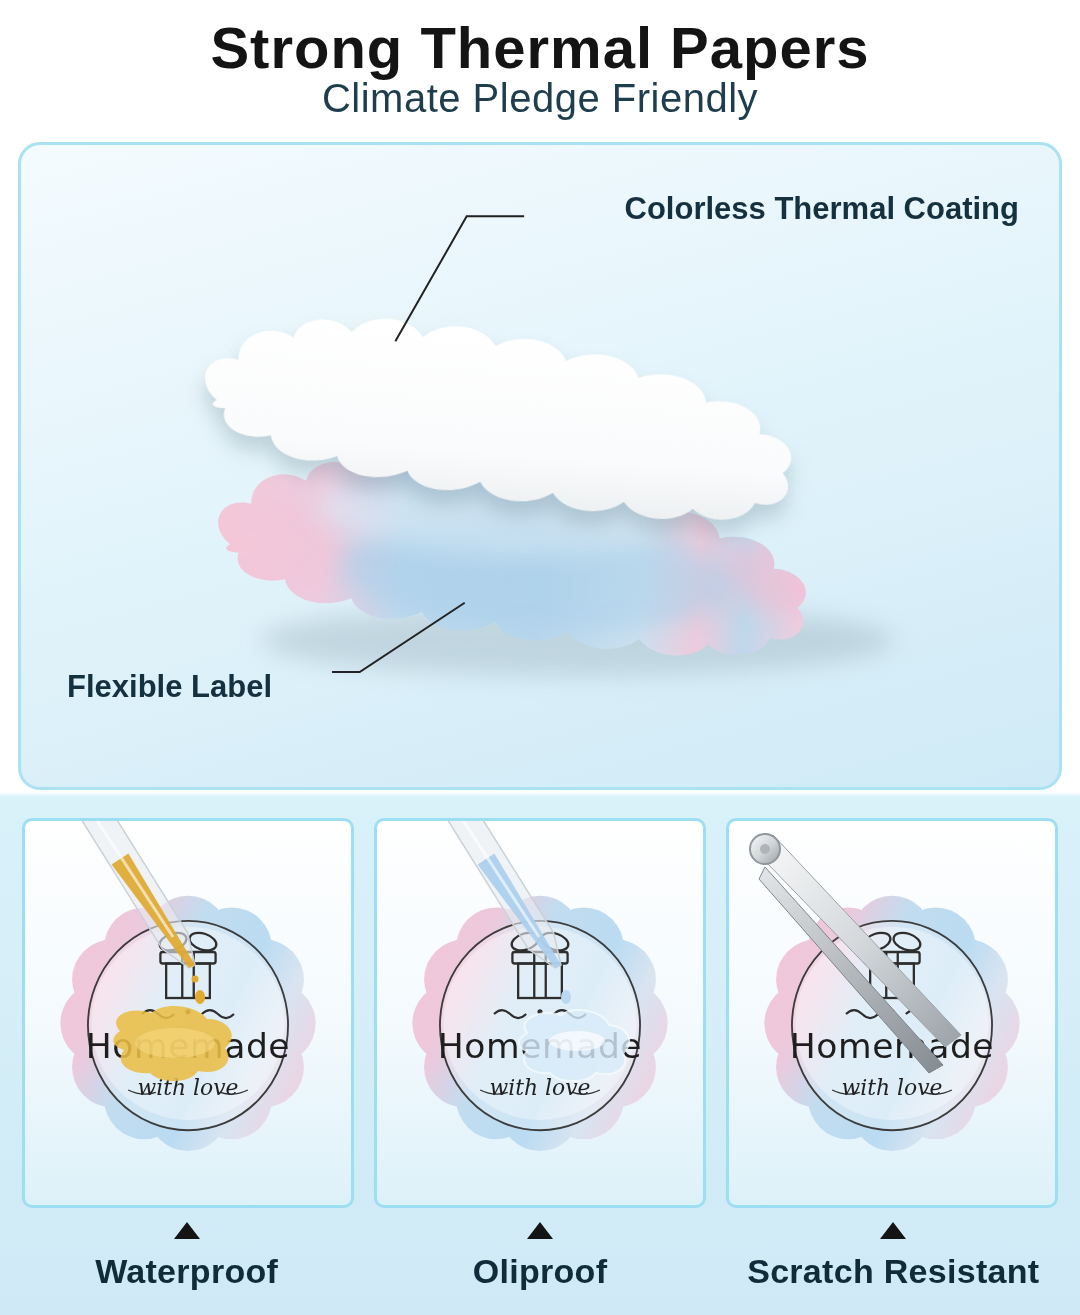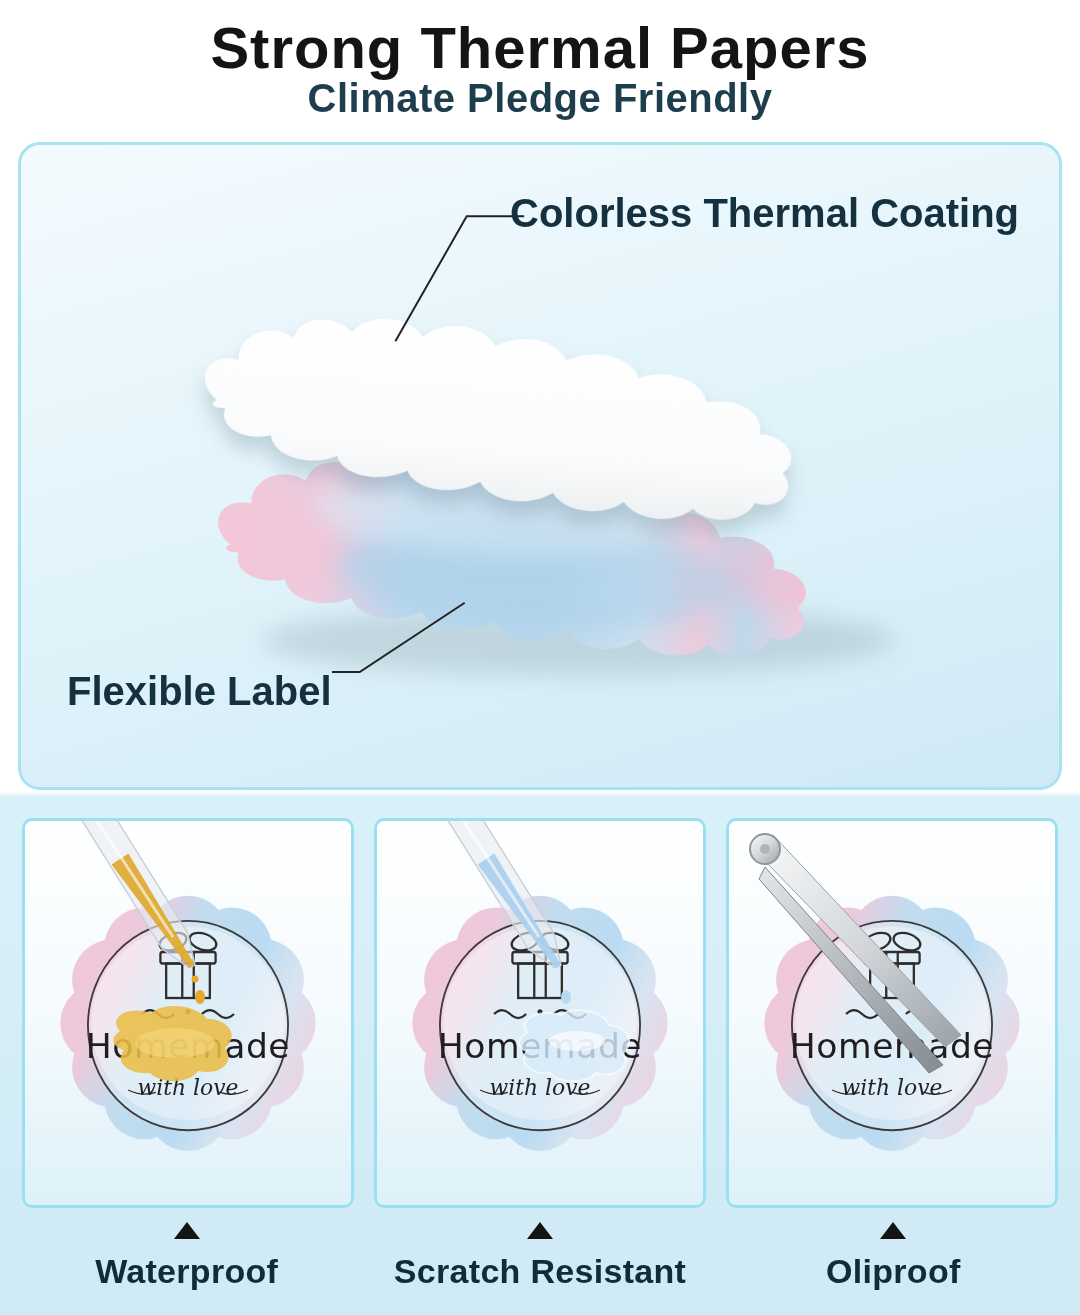--- a/index.html
+++ b/index.html
@@ -7,29 +7,29 @@
     position:relative;width:1080px;height:1315px;overflow:hidden;
     font-family:"Liberation Sans",sans-serif;
     background:linear-gradient(180deg,#ffffff 0%,#ffffff 60.2%,#d9f1f9 60.6%,#cfeaf6 100%);
   }
   .title{
     position:absolute;top:2px;left:0;right:0;margin:12px;text-align:center;
     font-size:58px;font-weight:800;letter-spacing:1px;color:#141414;
   }
   .subtitle{
     position:absolute;top:76px;left:0;right:0;margin:0;text-align:center;
-    font-size:40px;font-weight:700;letter-spacing:.5px;color:#1e3e4e;
+    font-size:40px;font-weight:400;letter-spacing:.5px;color:#1e3e4e;
   }
   .panel{
     position:absolute;top:142px;left:18px;width:1044px;height:648px;box-sizing:border-box;
     border:3px solid #a9e2f3;border-radius:22px;
     background:linear-gradient(165deg,#f4fbfe 0%,#e3f4fb 45%,#cfeaf6 100%);
   }
   .panel-art{position:absolute;left:0;top:0;width:100%;height:100%;}
-  .callout{position:absolute;font-size:40px;font-weight:700;color:#15313f;white-space:nowrap;}
+  .callout{position:absolute;font-size:31px;font-weight:700;color:#15313f;white-space:nowrap;}
   .callout-top{right:40px;top:46px;}
   .callout-bottom{left:46px;top:524px;}
   .coat-shadow{filter:drop-shadow(0 14px 10px rgba(100,125,140,.30));}
   .cards{position:absolute;top:818px;left:22px;right:22px;height:390px;display:flex;gap:20px;}
   .card{
     position:relative;flex:1;box-sizing:border-box;overflow:hidden;
     border:3px solid #9ddff2;border-radius:10px;
     background:linear-gradient(180deg,#ffffff 0%,#f3fafd 55%,#ddf1f9 100%);
   }
   .sticker{position:absolute;left:50%;top:62px;width:276px;height:276px;transform:translateX(-50%);}
@@ -221,21 +221,21 @@
     </div>
   </section>
 
   <section class="captions">
     <div class="caption">
       <span class="tri"></span>
       <span class="caption-text">Waterproof</span>
     </div>
     <div class="caption">
       <span class="tri"></span>
-      <span class="caption-text">Scratch Resistant</span>
+      <span class="caption-text">Oliproof</span>
     </div>
     <div class="caption">
       <span class="tri"></span>
-      <span class="caption-text">Oliproof</span>
+      <span class="caption-text">Scratch Resistant</span>
     </div>
   </section>
 
 </div>
 
 </body></html>

